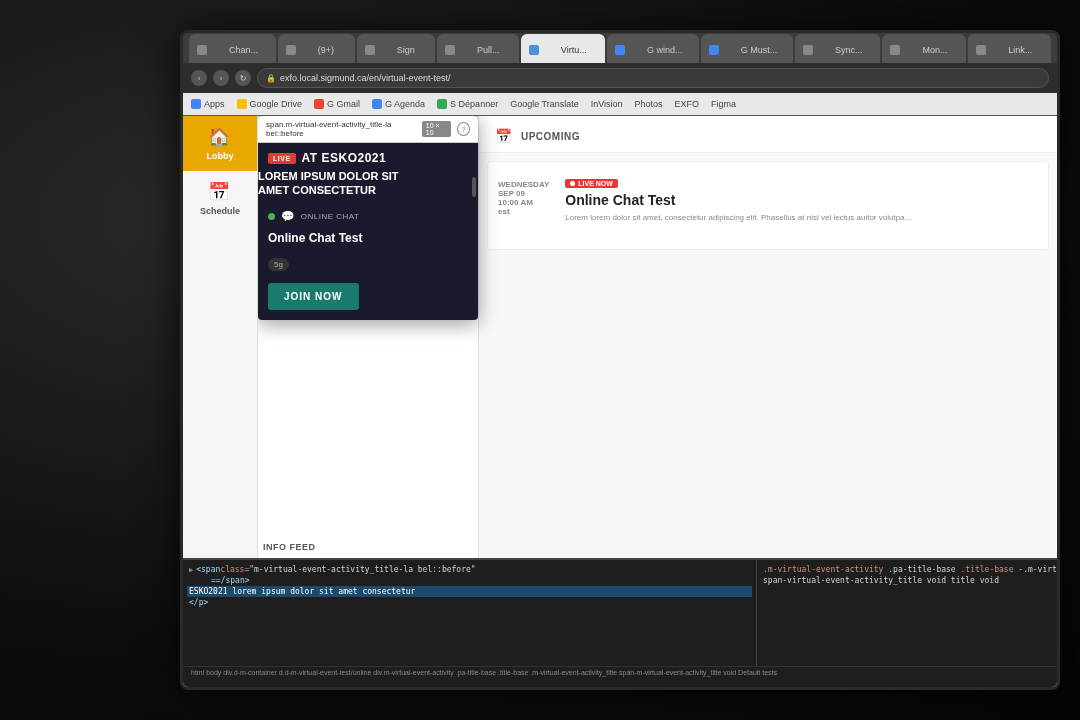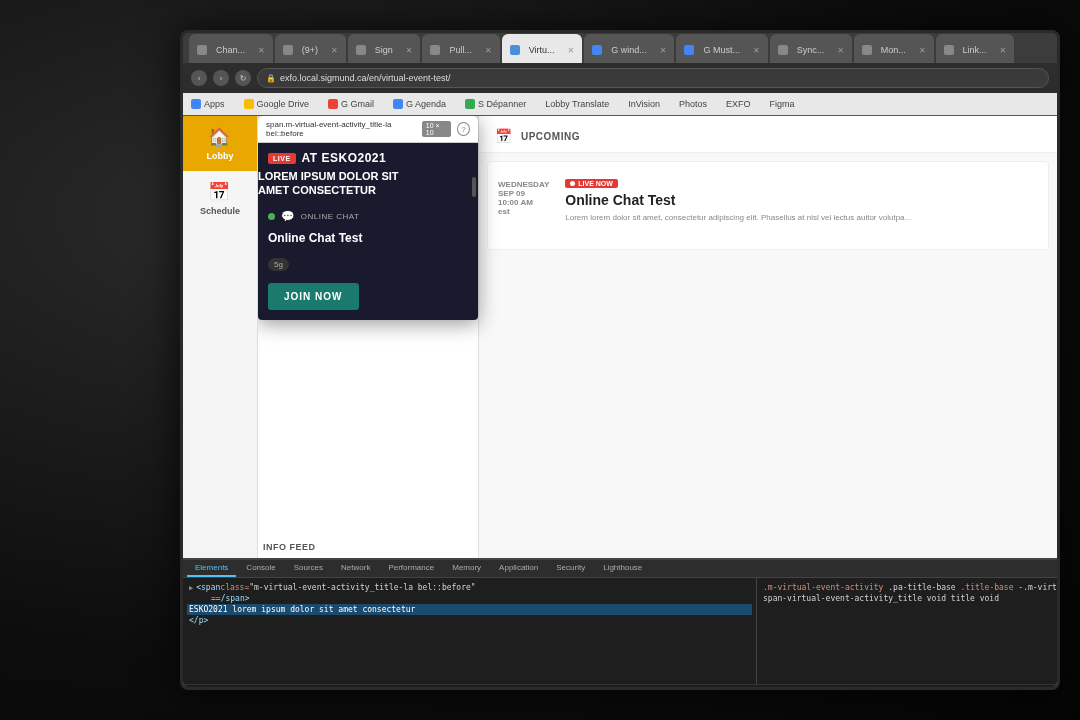--- a/index.html
+++ b/index.html
@@ -46,21 +46,21 @@
       padding: 4px 6px 0;
       background: #3c3c3c;
       height: 30px;
       gap: 2px;
       overflow: hidden;
     }
 
     .browser-tab {
       display: flex;
       align-items: center;
-      gap: 9px;
+      gap: 22px;
       padding: 3px 8px;
       background: #555;
       border-radius: 6px 6px 0 0;
       font-size: 9px;
       color: #ccc;
       white-space: nowrap;
       max-width: 100px;
       min-width: 60px;
       height: 32px;
     }
@@ -126,21 +126,21 @@
       margin-right: 4px;
       color: #aaa;
       font-size: 8px;
     }
 
     
     .bookmarks-bar {
       display: flex;
       align-items: center;
       padding: 2px 8px;
-      gap: 19px;
+      gap: 12px;
       height: 22px;
       background: #e8e8e8;
       font-size: 9px;
       color: #444;
       overflow: hidden;
     }
 
     .bookmark-item {
       display: flex;
       align-items: center;
@@ -642,21 +642,21 @@
       </div>
       <div class="bookmark-item">
         <div class="bookmark-icon" style="background:#4285F4;"></div>
         <span>G Agenda</span>
       </div>
       <div class="bookmark-item">
         <div class="bookmark-icon" style="background:#34a853;"></div>
         <span>S Dépanner</span>
       </div>
       <div class="bookmark-item">
-        <span>Lobby Translate</span>
+        <span>Google Translate</span>
       </div>
       <div class="bookmark-item">
         <span>InVision</span>
       </div>
       <div class="bookmark-item">
         <span>Photos</span>
       </div>
       <div class="bookmark-item">
         <span>EXFO</span>
       </div>
@@ -752,31 +752,20 @@
         </div>
 
       </div>
 
       <div style="position:absolute;bottom:135px;left:80px;font-size:9px;color:#555;font-weight:bold;letter-spacing:0.5px;">INFO FEED</div>
 
     </div>
 
     <div class="devtools-panel">
 
-      <div class="devtools-tabs">
-        <div class="devtools-tab" style="color:#4fc3f7;border-bottom:2px solid #4fc3f7;">Elements</div>
-        <div class="devtools-tab">Console</div>
-        <div class="devtools-tab">Sources</div>
-        <div class="devtools-tab">Network</div>
-        <div class="devtools-tab">Performance</div>
-        <div class="devtools-tab">Memory</div>
-        <div class="devtools-tab">Application</div>
-        <div class="devtools-tab">Security</div>
-        <div class="devtools-tab">Lighthouse</div>
-      </div>
 
       <div class="devtools-content">
         <div class="devtools-dom">
 
           <div class="dom-line">
             <span class="dom-arrow">▶</span>
             <span class="dom-tag">&lt;span </span>
             <span class="dom-attr">class=</span>
             <span class="dom-text">"m-virtual-event-activity_title-la bel::before"</span>
           </div>

